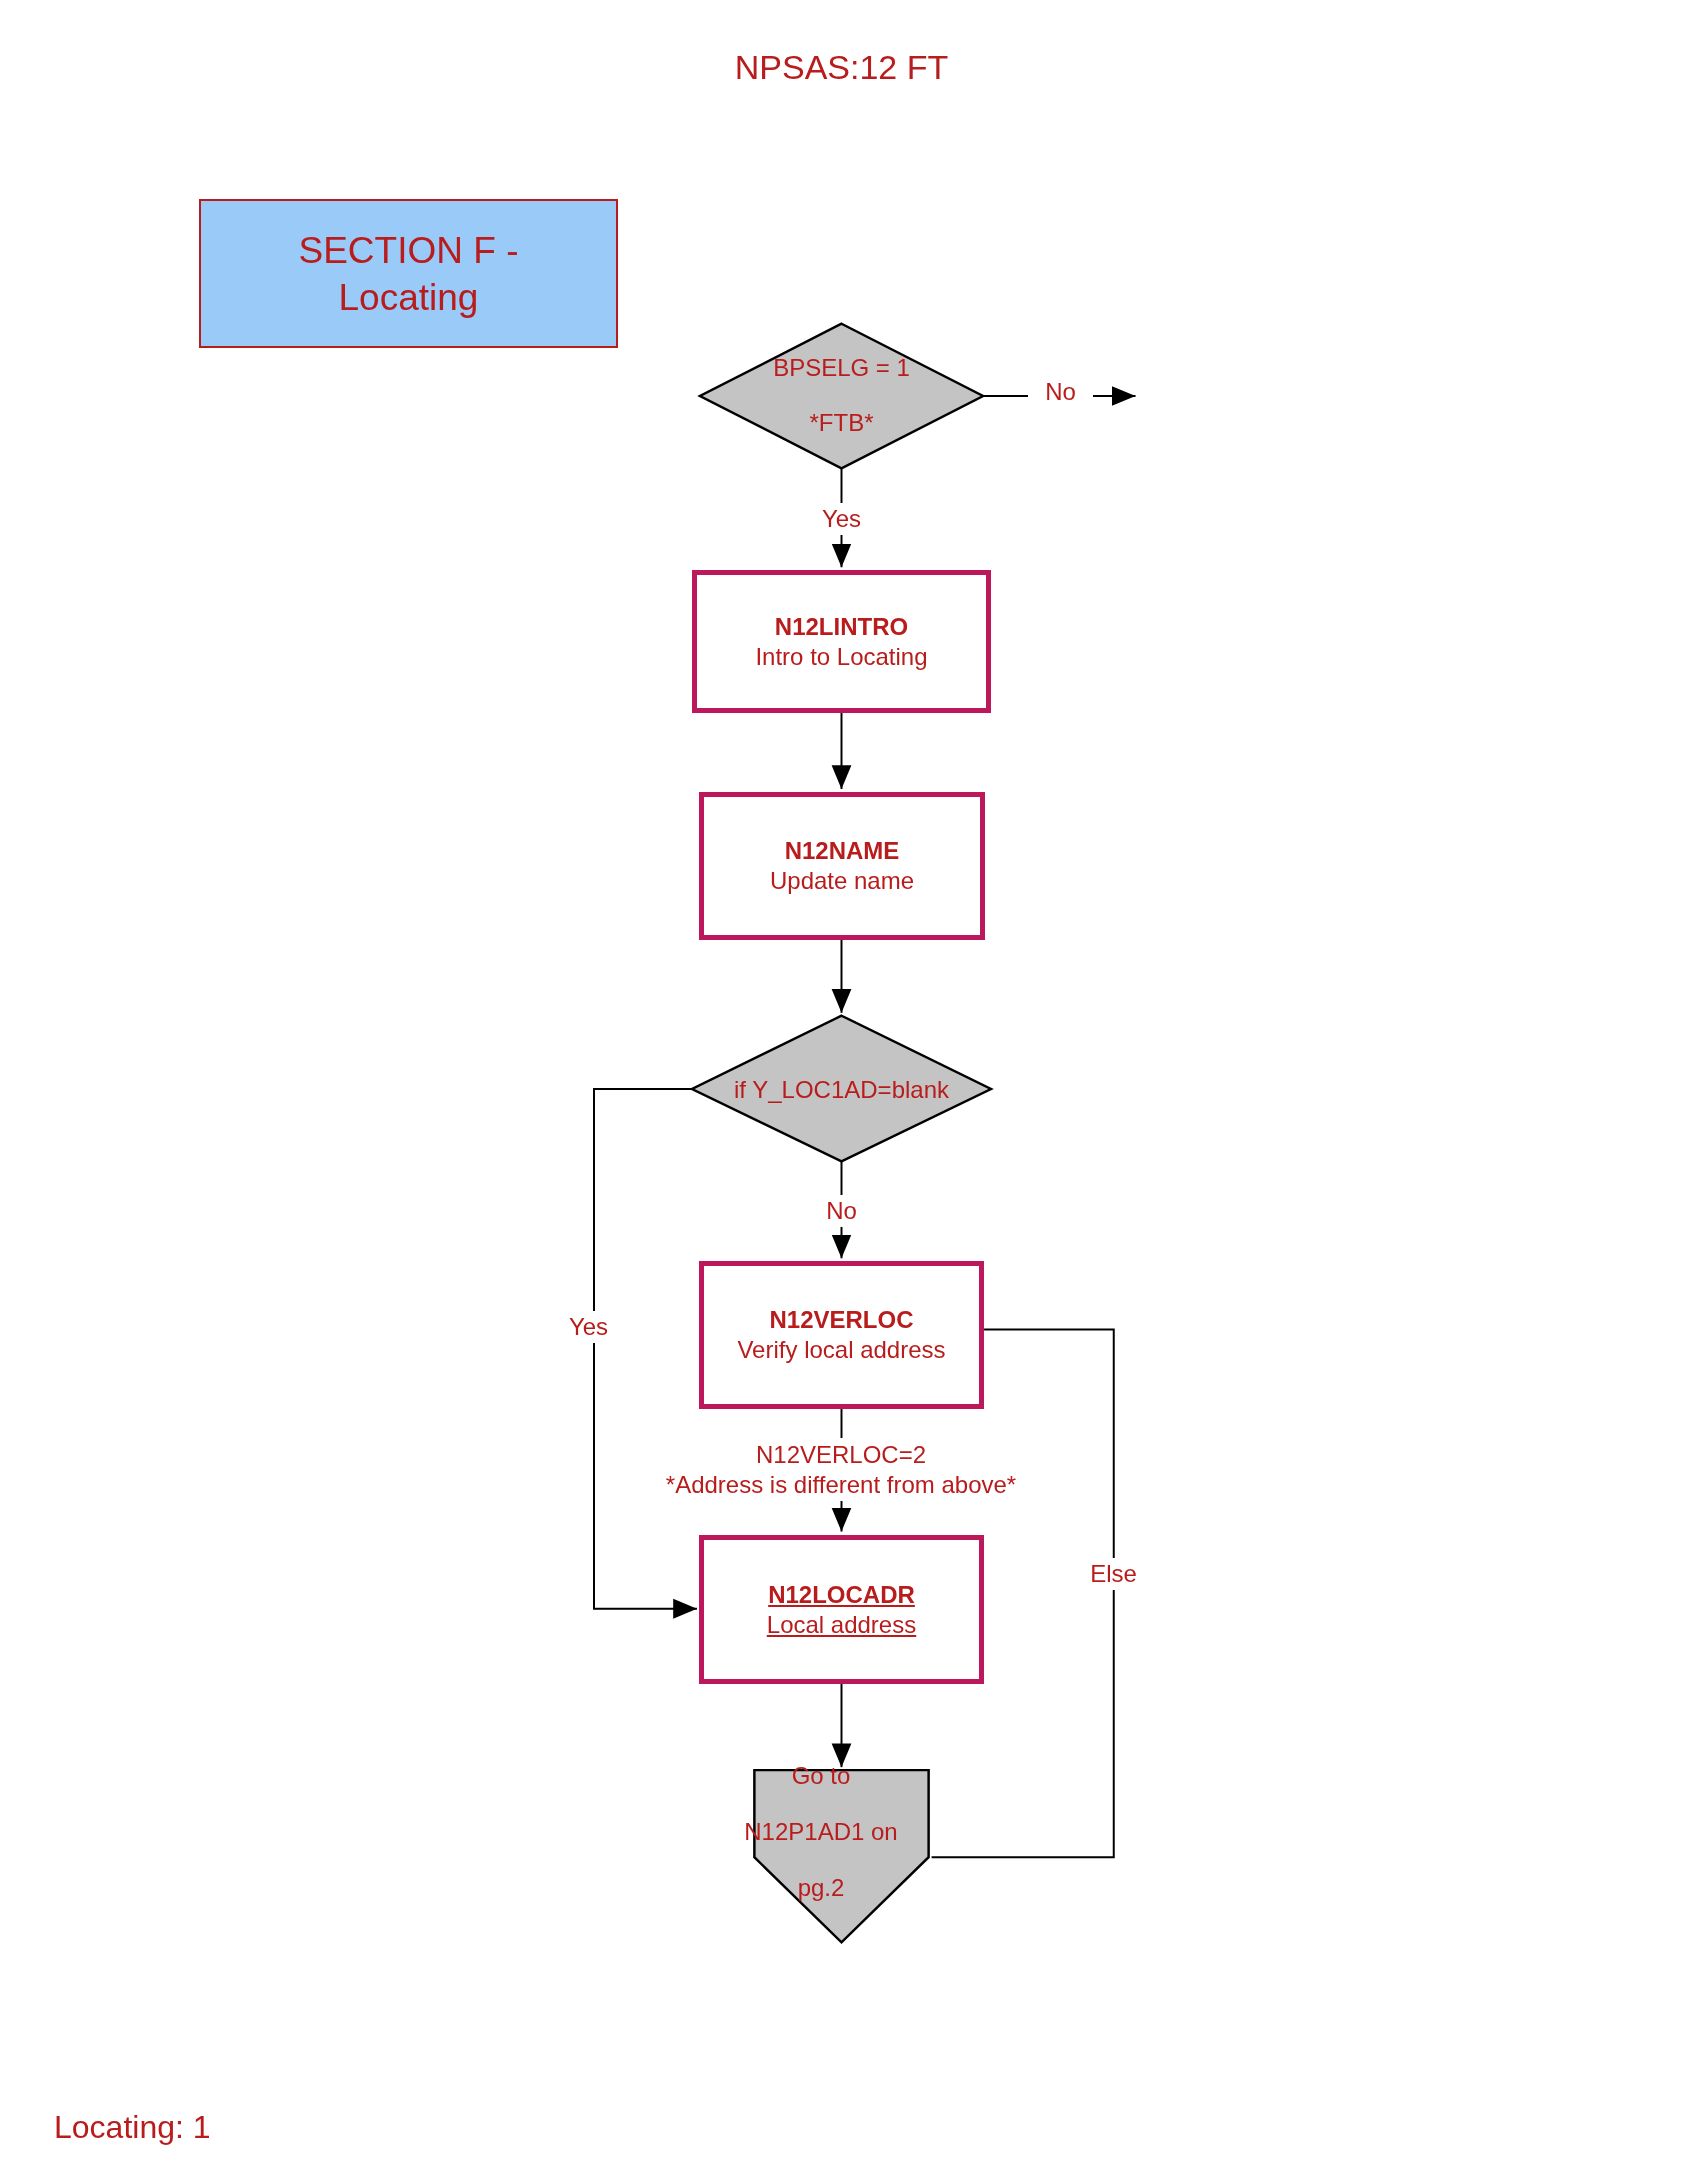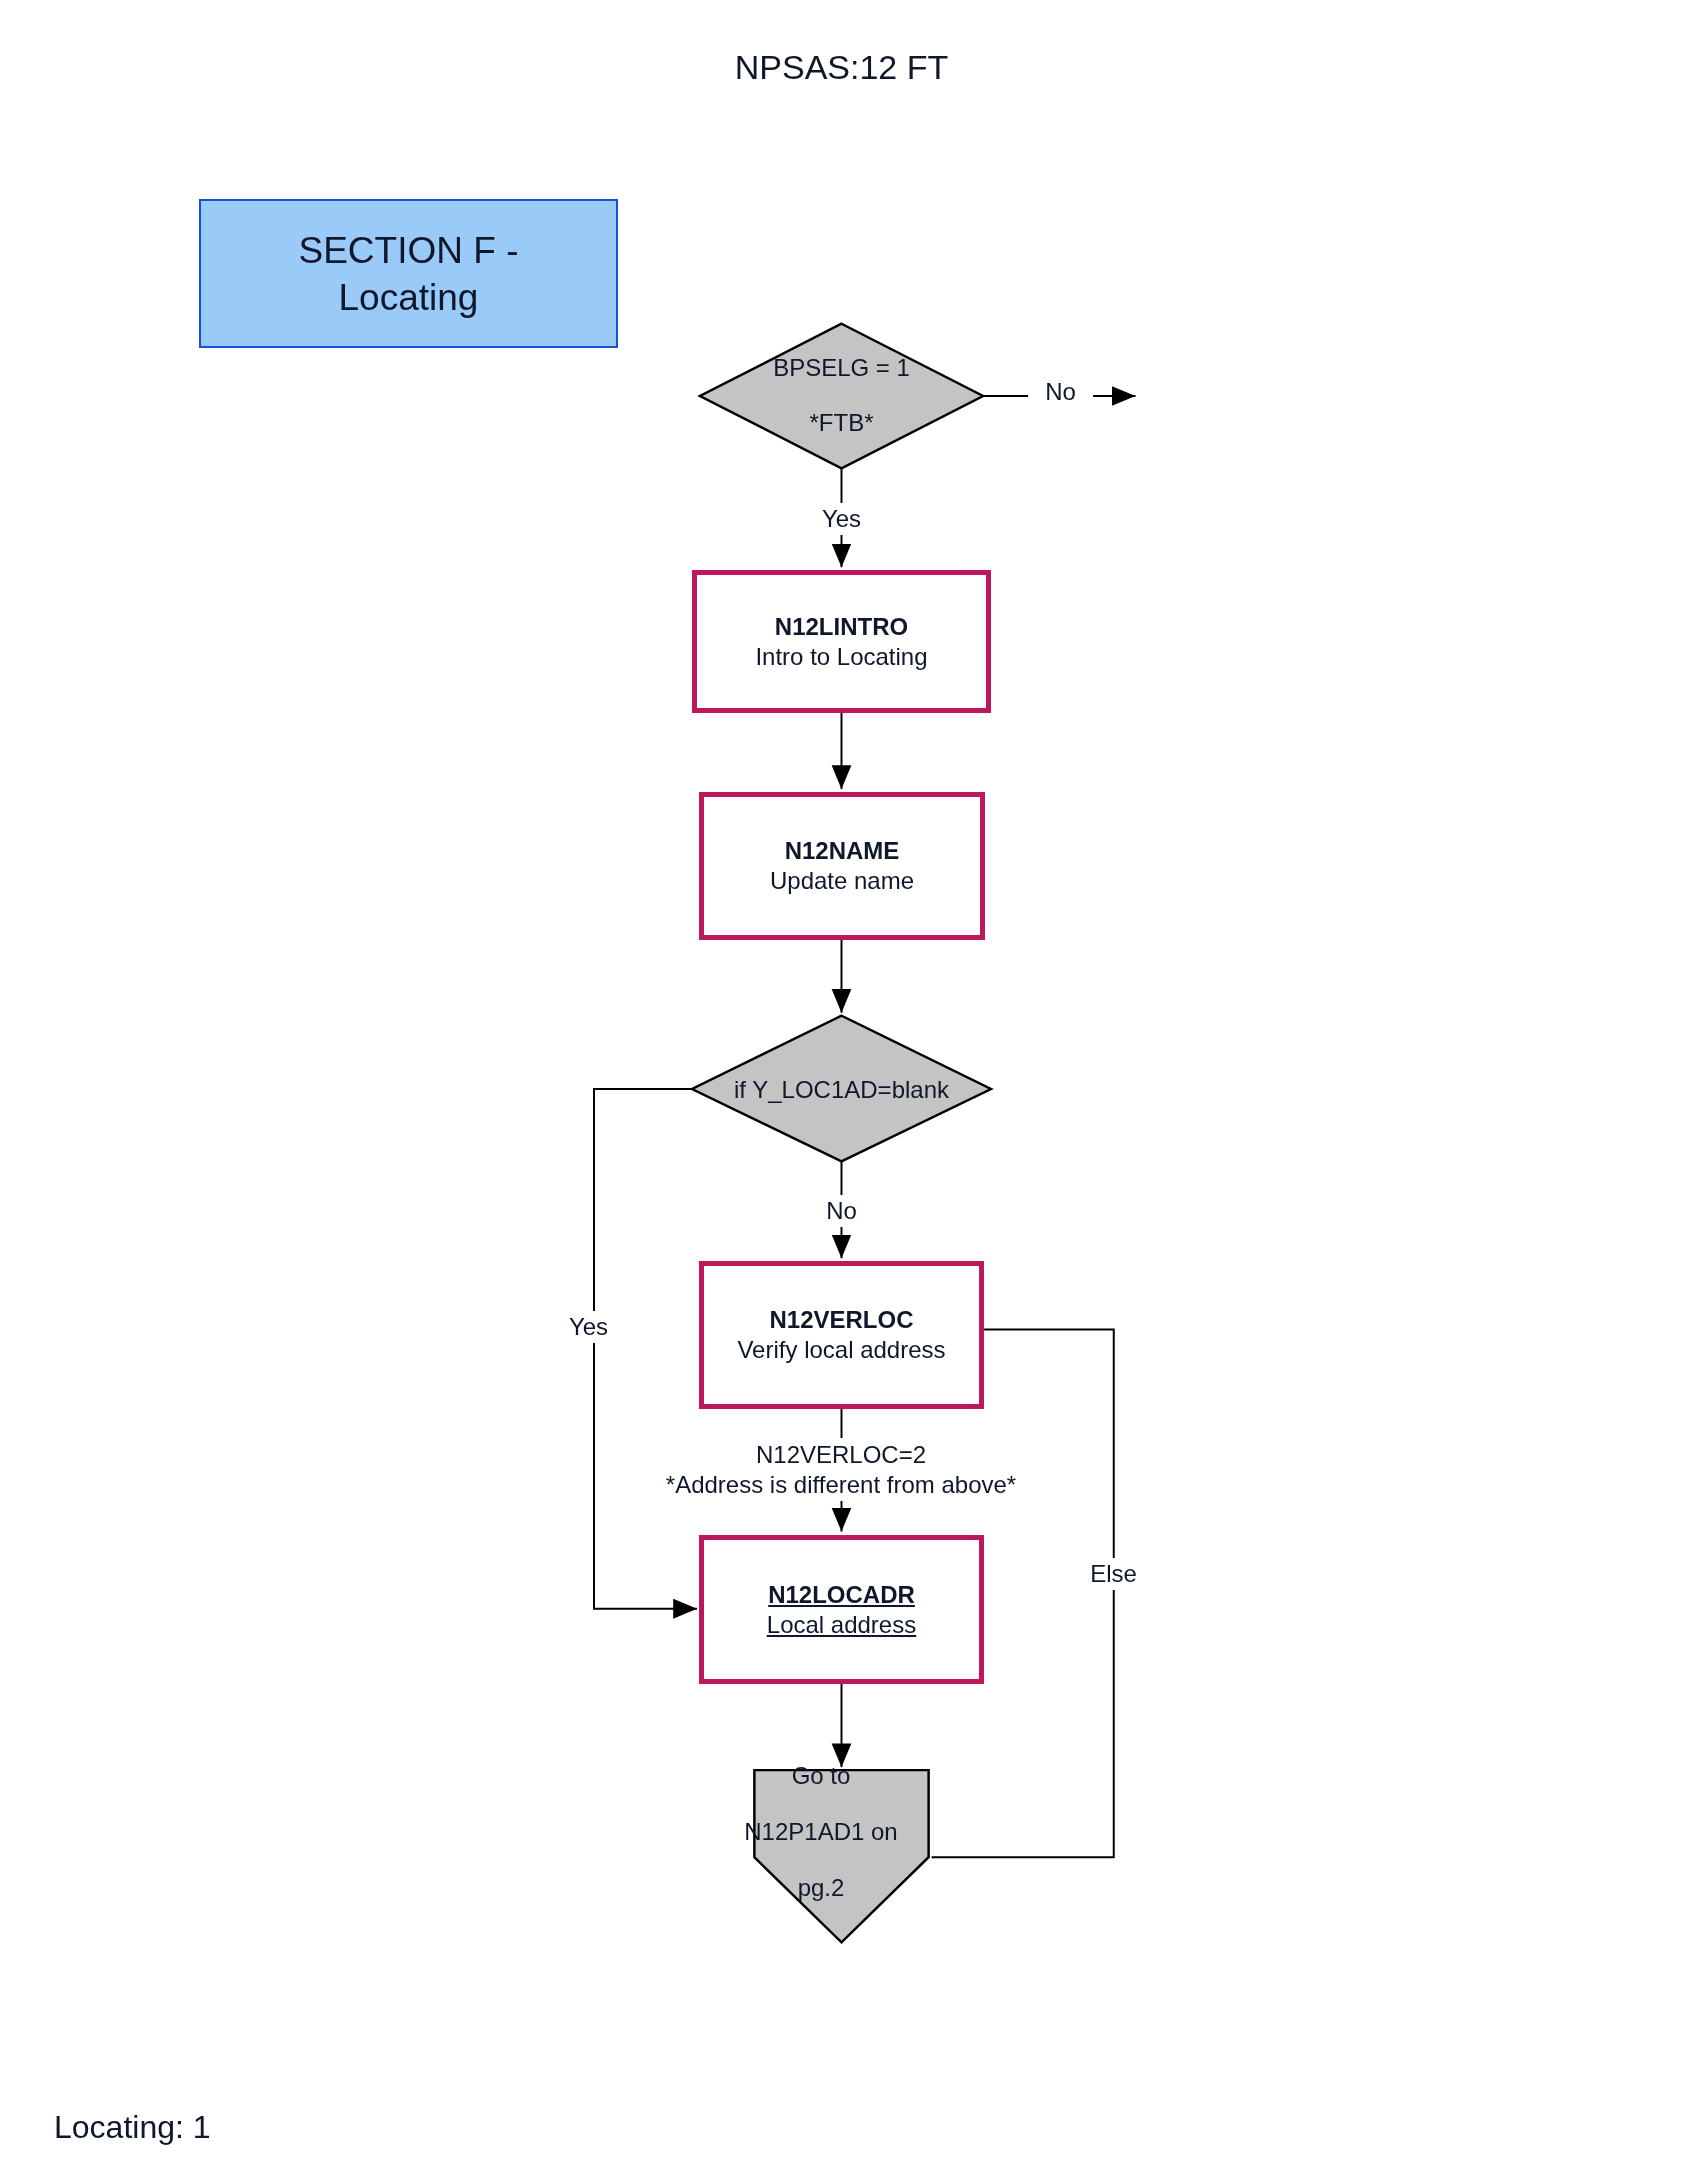--- a/index.html
+++ b/index.html
@@ -1,29 +1,29 @@
 <!DOCTYPE html>
 <html><head>
 <meta charset="utf-8">
 <style>
   html, body { margin:0; padding:0; background:#ffffff; }
   .canvas {
     position:relative; width:1683px; height:2178px; background:#ffffff;
-    font-family:"Liberation Sans","DejaVu Sans",sans-serif; color:#0f172a;
+    font-family:"Liberation Sans","DejaVu Sans",sans-serif; color:#b91c1c;
     overflow:hidden;
   }
   .abs { position:absolute; box-sizing:border-box; }
   svg.layer { position:absolute; left:0; top:0; }
 
   .page-title { left:594px; top:48px; width:495px; text-align:center; font-size:34px; }
   .footer-label { left:54px; top:2087px; font-size:32px;margin-top:22px; }
 
   .section-box {
     left:199px; top:199px; width:419px; height:149px;
-    background:#9ACAF8; border:2px solid #1d4ed8;
+    background:#9ACAF8; border:2px solid #b91c1c;
     display:flex; flex-direction:column; align-items:center; justify-content:center;
     font-size:37px; line-height:47px; text-align:center;
   }
 
   .process {
     background:#ffffff; border:5px solid #be185d;
     display:flex; flex-direction:column; align-items:center; justify-content:center;
     font-size:24px; line-height:30px; text-align:center;
   }
   .process .t { font-weight:bold; }

